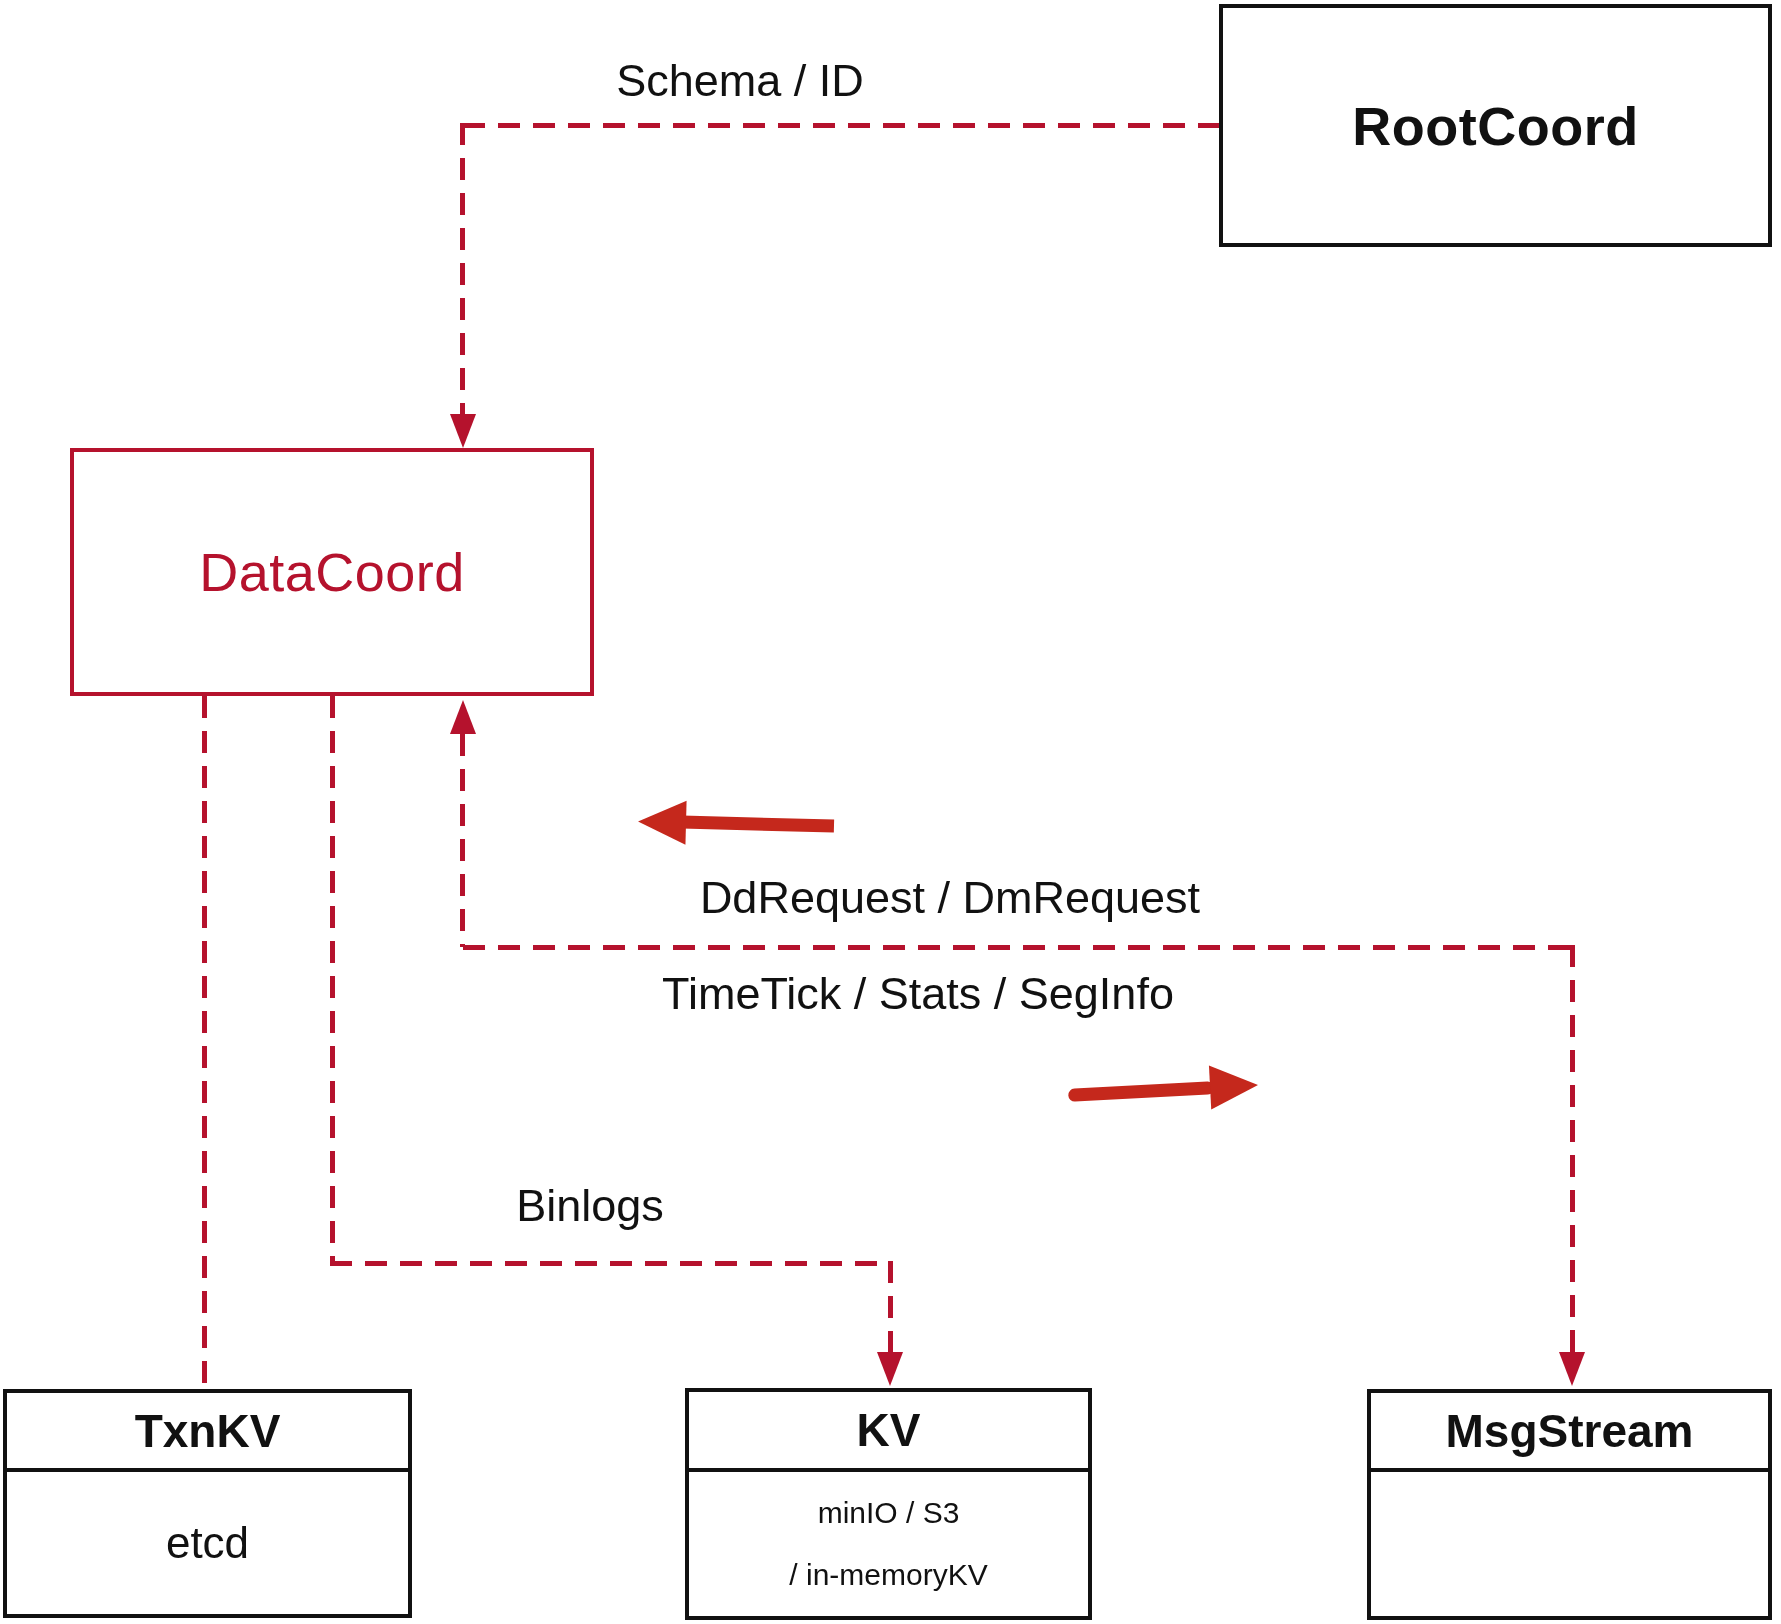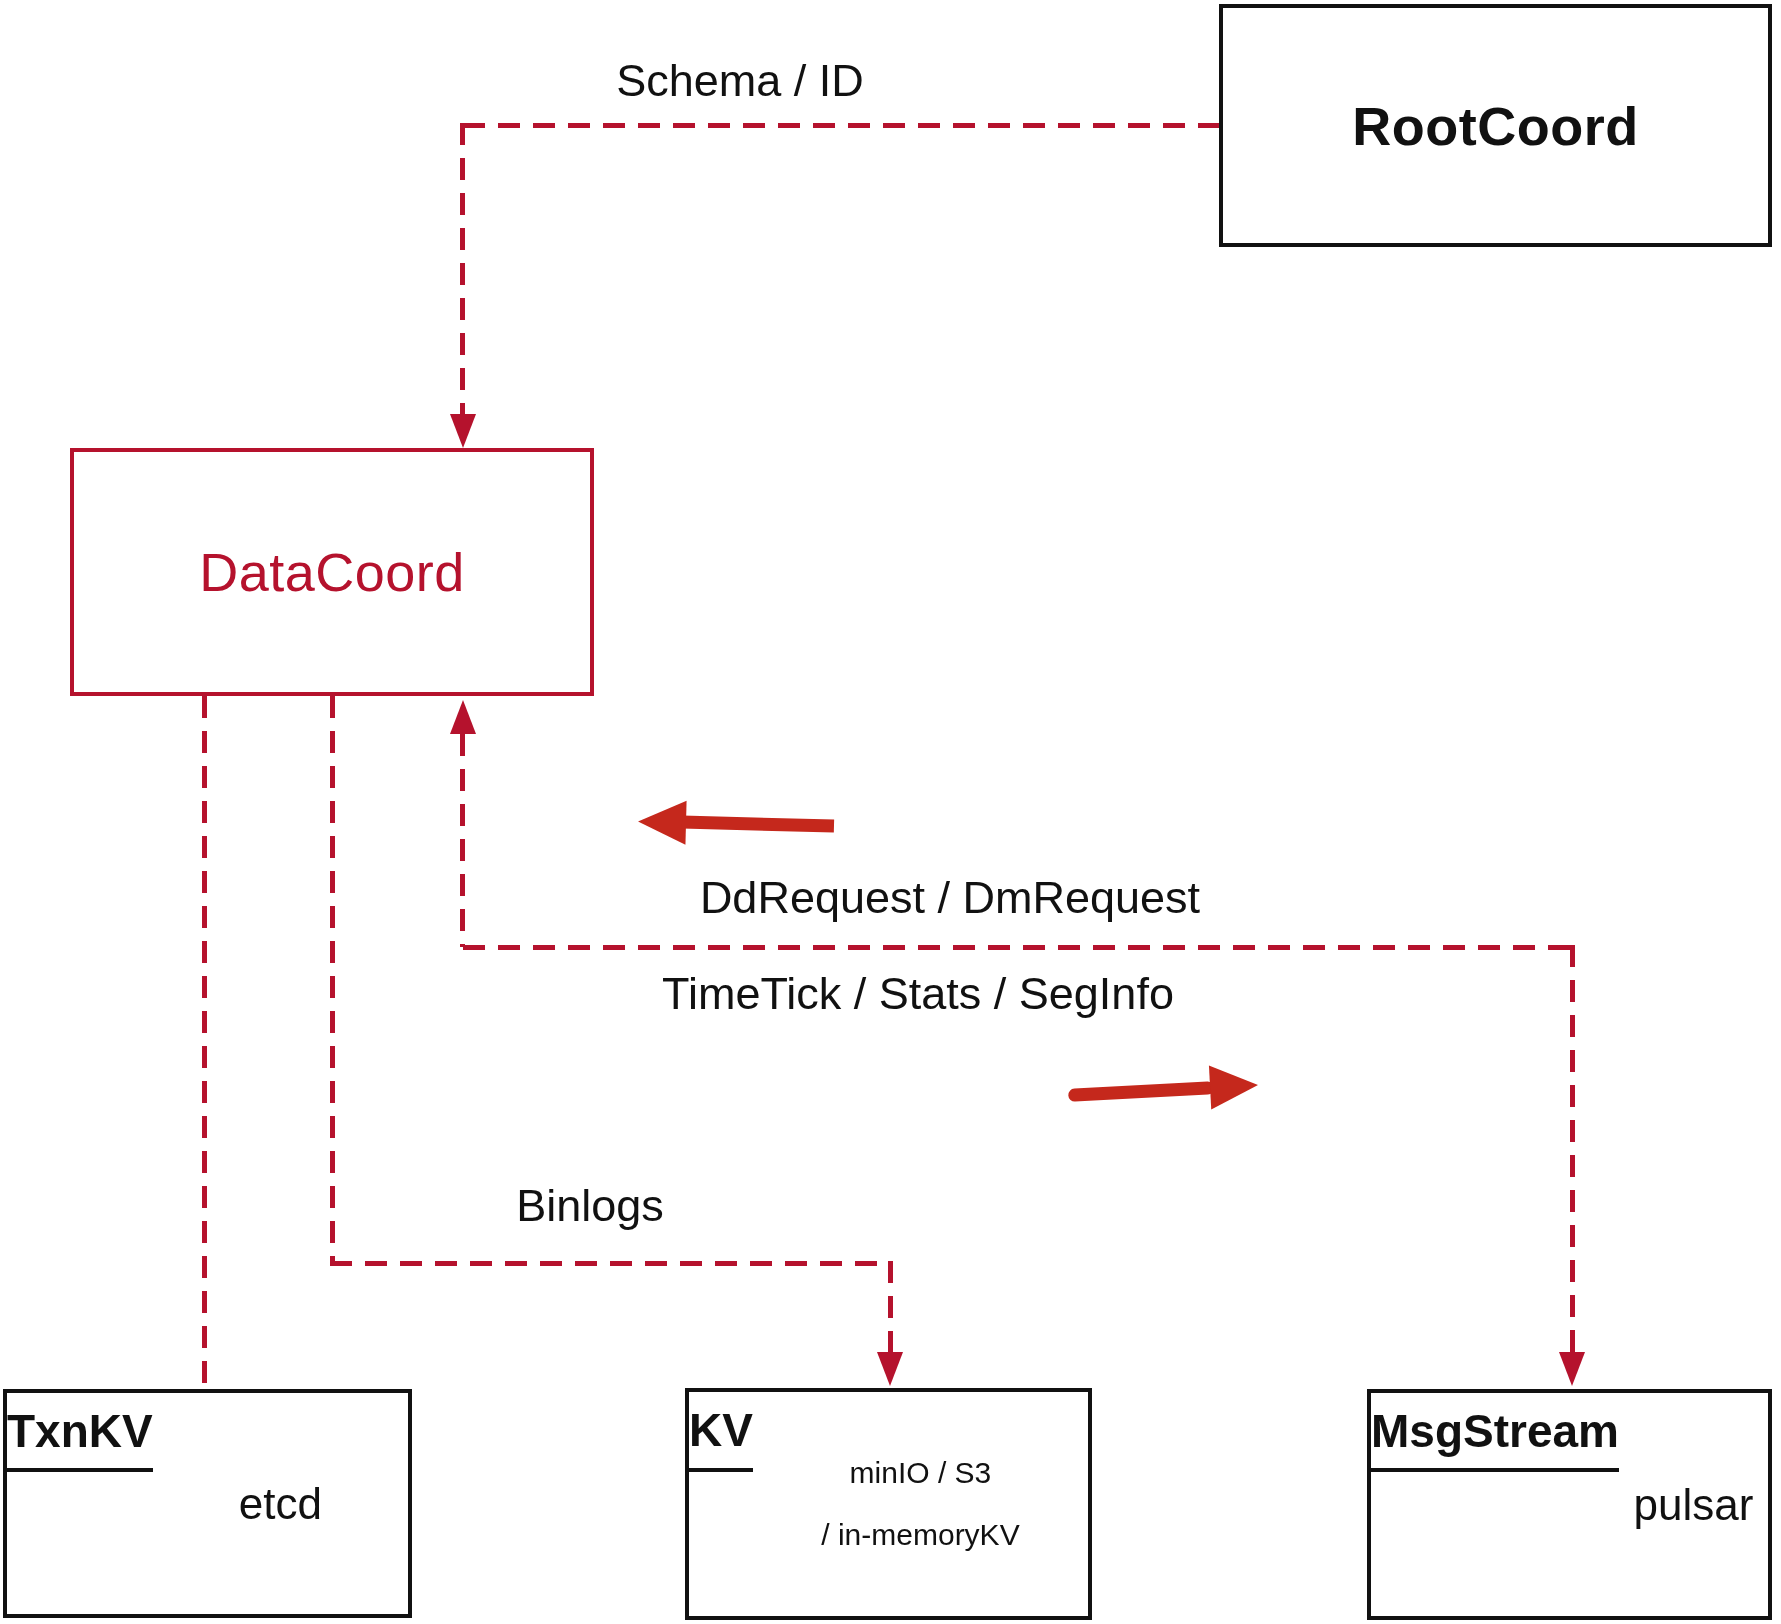--- a/index.html
+++ b/index.html
@@ -14,21 +14,21 @@
   body{font-family:"Liberation Sans","DejaVu Sans",sans-serif;}
   .canvas{position:relative;width:1781px;height:1624px;background:var(--background);overflow:hidden;}
 
   
   .node{position:absolute;background:var(--background);display:flex;align-items:center;justify-content:center;}
   .node.black{border:4px solid var(--node-border-black);}
   .node.red{border:4px solid var(--dashed-red);}
   .node-label{font-size:54px;color:var(--text-black);letter-spacing:0.5px;}
   .node.red .node-label{color:var(--dashed-red);}
 
-  .tbox{position:absolute;background:var(--background);border:4px solid var(--node-border-black);display:flex;flex-direction:row;}
+  .tbox{position:absolute;background:var(--background);border:4px solid var(--node-border-black);display:flex;flex-direction:column;}
   .tbox-header{border-bottom:4px solid var(--node-border-black);display:flex;align-items:center;justify-content:center;font-weight:bold;font-size:46px;color:var(--text-black);}
   .tbox-body{flex:1;display:flex;flex-direction:column;align-items:center;justify-content:center;font-size:44px;color:var(--text-black);}
   .tbox-body .line{line-height:62px;}
 
   
   .dash-h{position:absolute;height:5px;background-image:repeating-linear-gradient(to right,var(--dashed-red) 0 22px,transparent 22px 35px);}
   .dash-v{position:absolute;width:5px;background-image:repeating-linear-gradient(to bottom,var(--dashed-red) 0 22px,transparent 22px 35px);}
 
   
   .tri{position:absolute;width:0;height:0;}
@@ -100,18 +100,15 @@
   <div class="tbox" style="left:685px;top:1388px;width:407px;height:232px;">
     <div class="tbox-header" style="height:80px;">KV</div>
     <div class="tbox-body" style="font-size:30px;">
       <span class="line">minIO / S3</span>
       <span class="line">/ in-memoryKV</span>
     </div>
   </div>
 
   <div class="tbox" style="left:1367px;top:1389px;width:405px;height:231px;">
     <div class="tbox-header" style="height:79px;">MsgStream</div>
-    <div class="tbox-body">
-      <span class="line">pulsar</span>
-    </div>
   </div>
 
 </div>
 
 </body></html>

